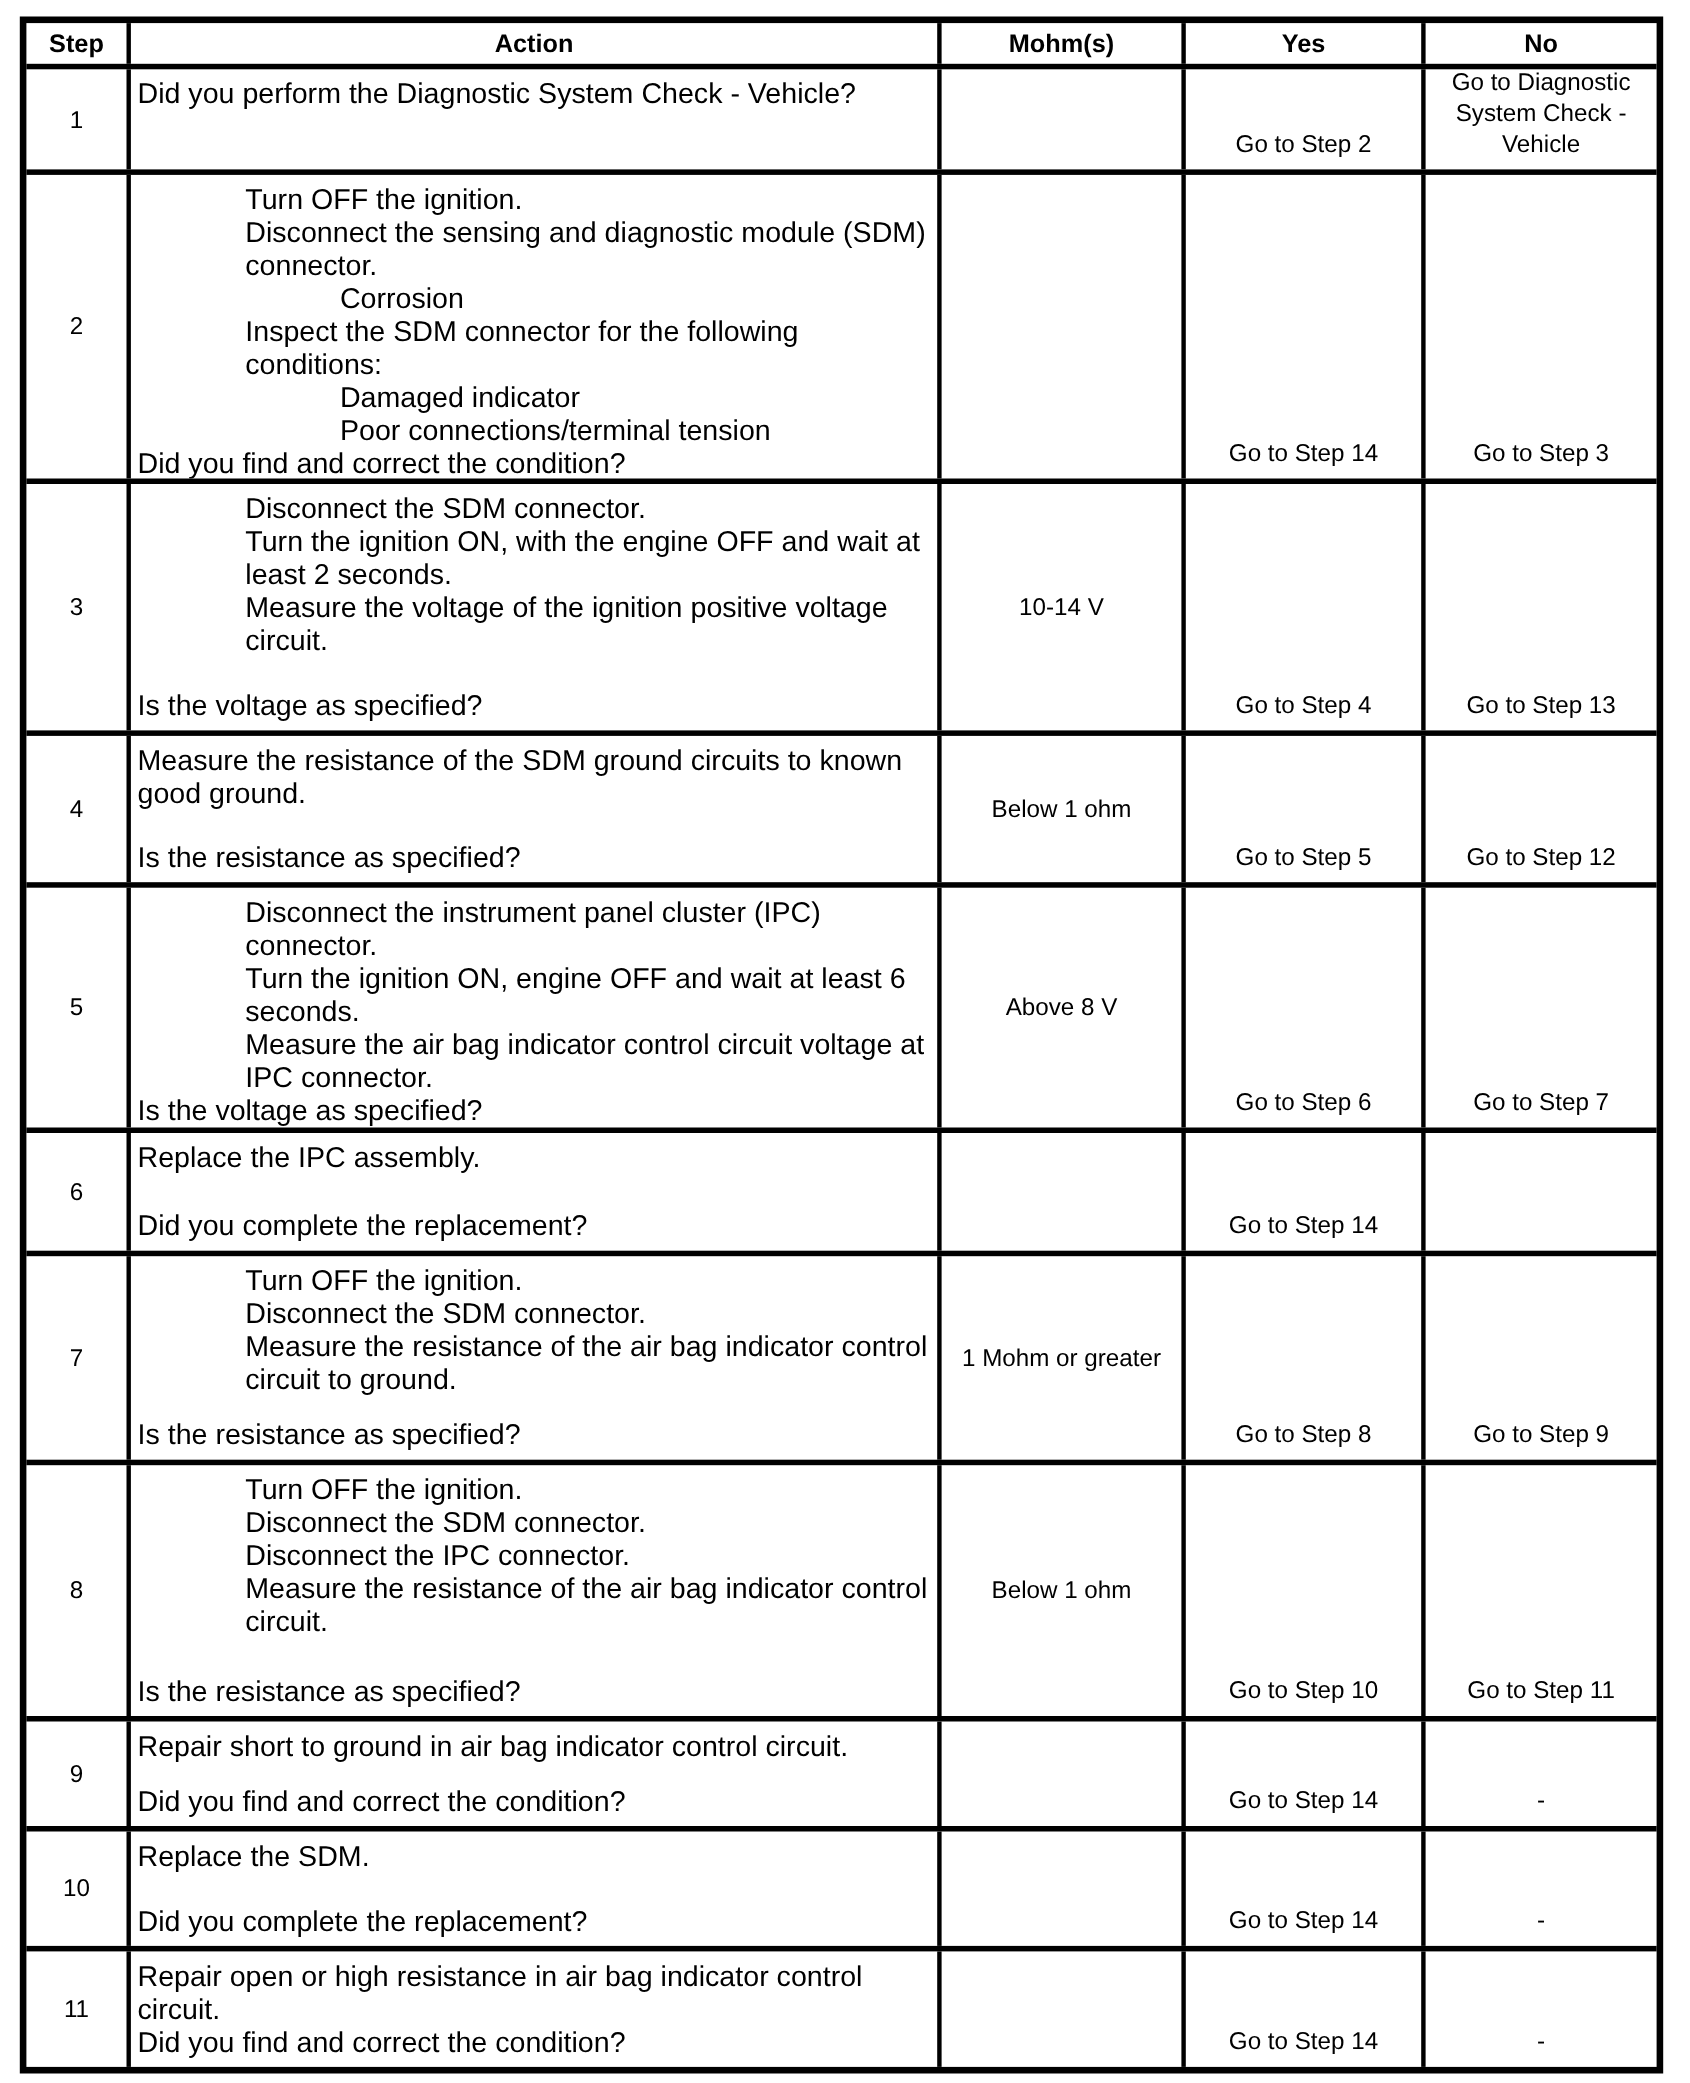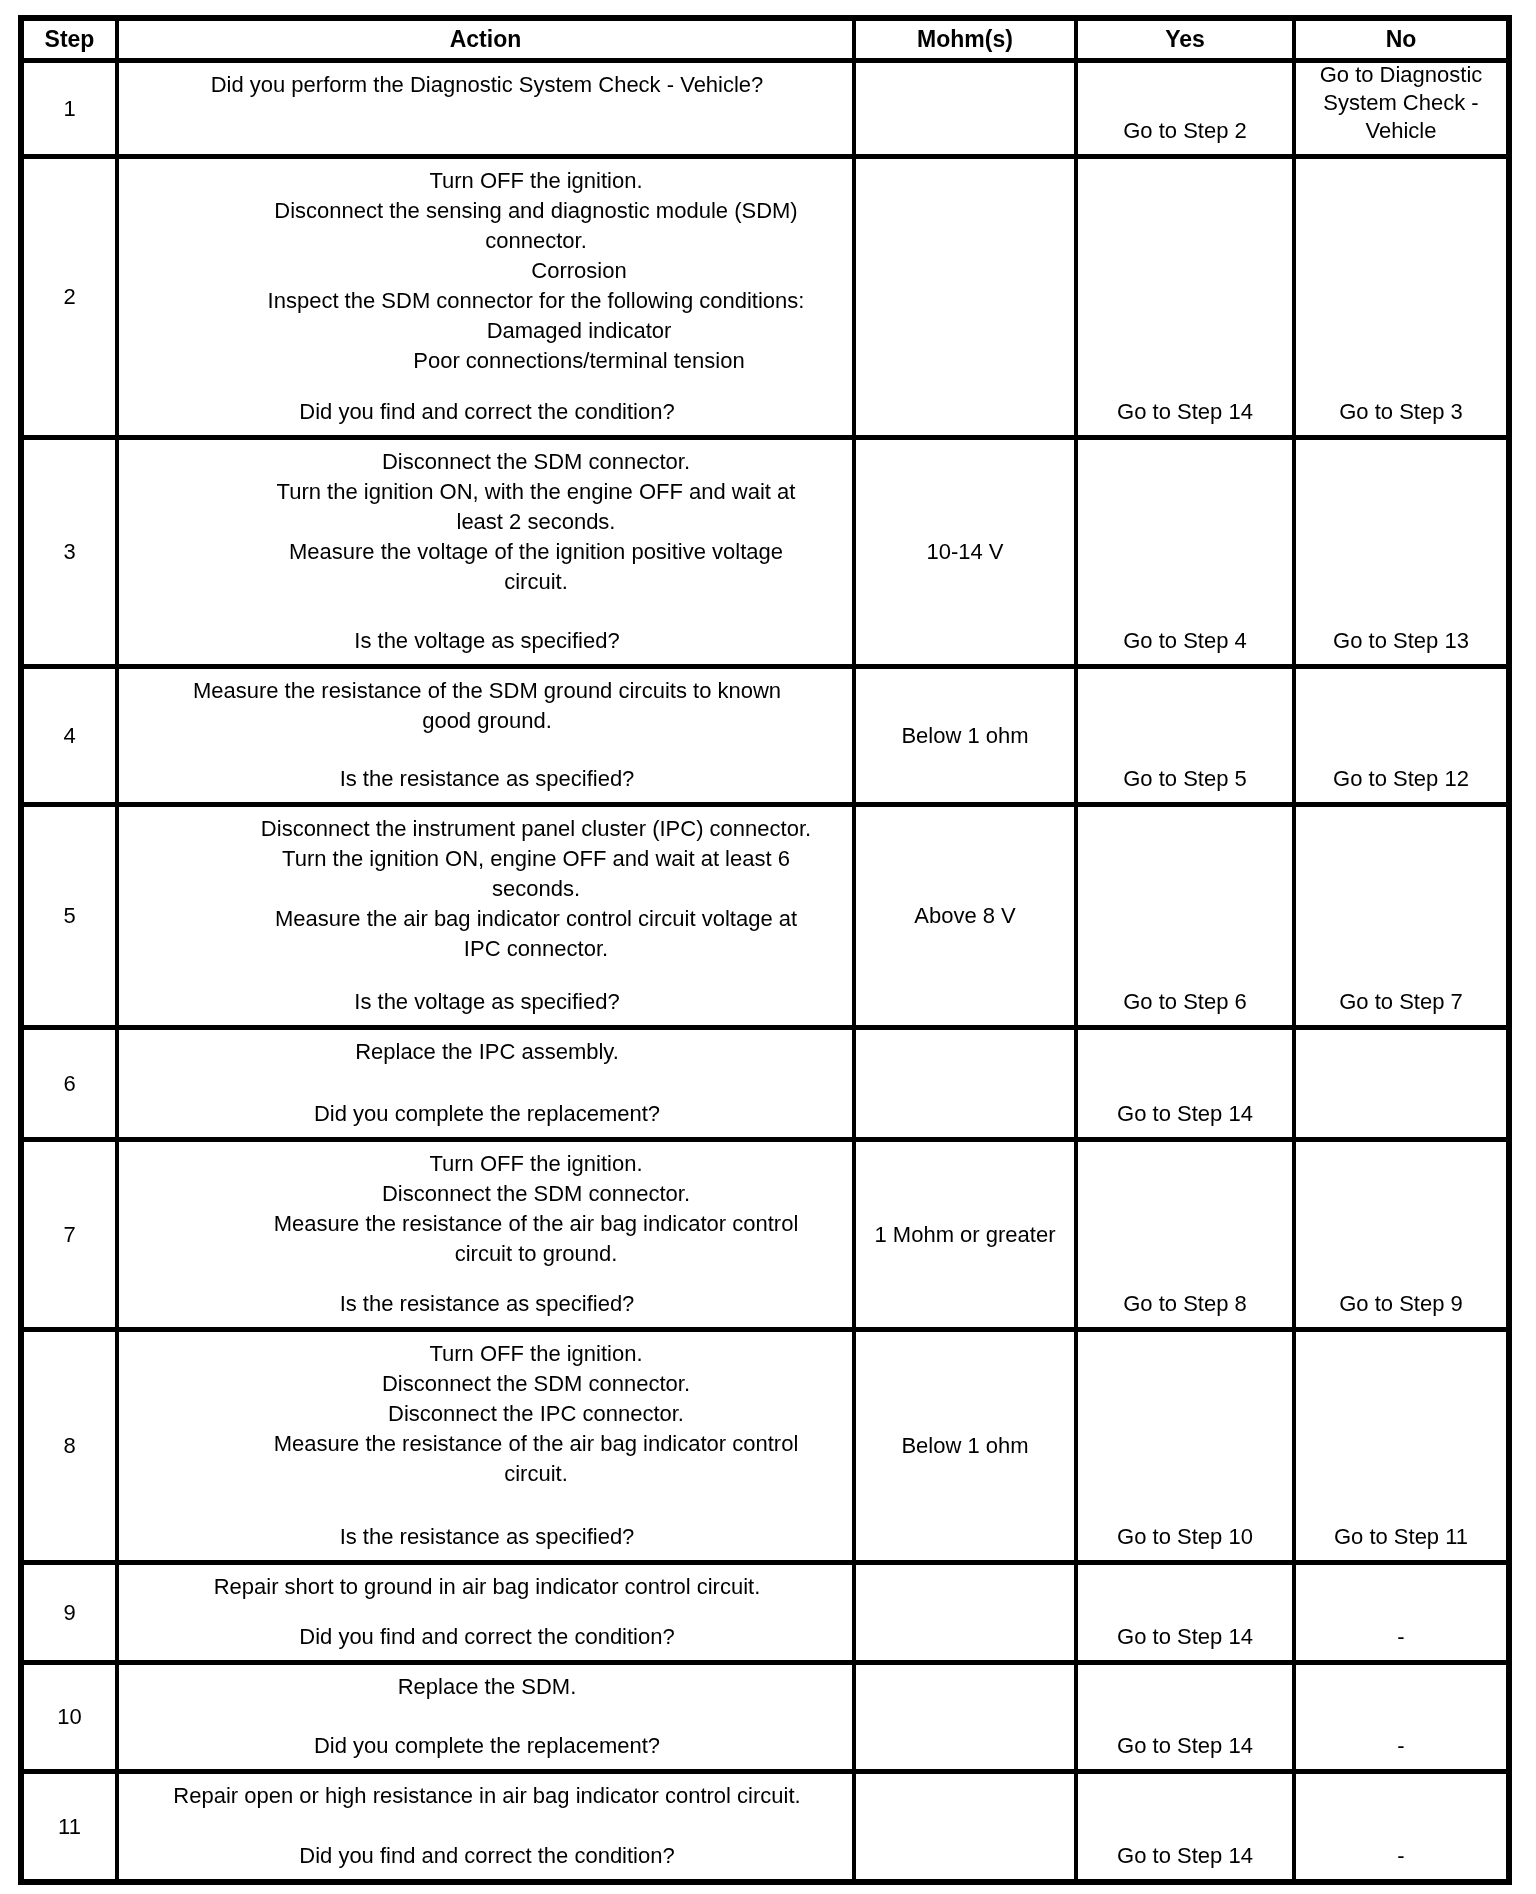--- a/index.html
+++ b/index.html
@@ -29,41 +29,40 @@
     display: grid;
     grid-template-columns: 95px 737px 222px 218px 210px;
     box-sizing: border-box;
   }
   .header-row { height: 37px; }
   .body-row { border-top: 5px solid #000; }
   .cell {
     border-right: 4px solid #000;
     box-sizing: border-box;
     overflow: hidden;
-    text-align: center;
   }
   .cell:last-child { border-right: none; border-radius: 15px; }
   .hcell {
     display: flex;
     align-items: center;
     justify-content: center;
     font-weight: bold;
     font-size: 23px;
   }
   .step-cell {
     display: flex;
     align-items: center;
     justify-content: center;
     font-size: 22px;
   }
   .action-cell {
     display: flex;
     flex-direction: column;
     padding: 7px 3px 8px 0;
-    font-size: 22px;
+    font-size: 26px;
     line-height: 30px;
   }
   .aline { padding-left: 6px; }
   .aline.ind1 { padding-left: 104px; }
   .aline.ind2 { padding-left: 190px; }
   .qline { margin-top: auto; padding-left: 6px; }
   .value-cell {
     display: flex;
     align-items: center;
     justify-content: center;

